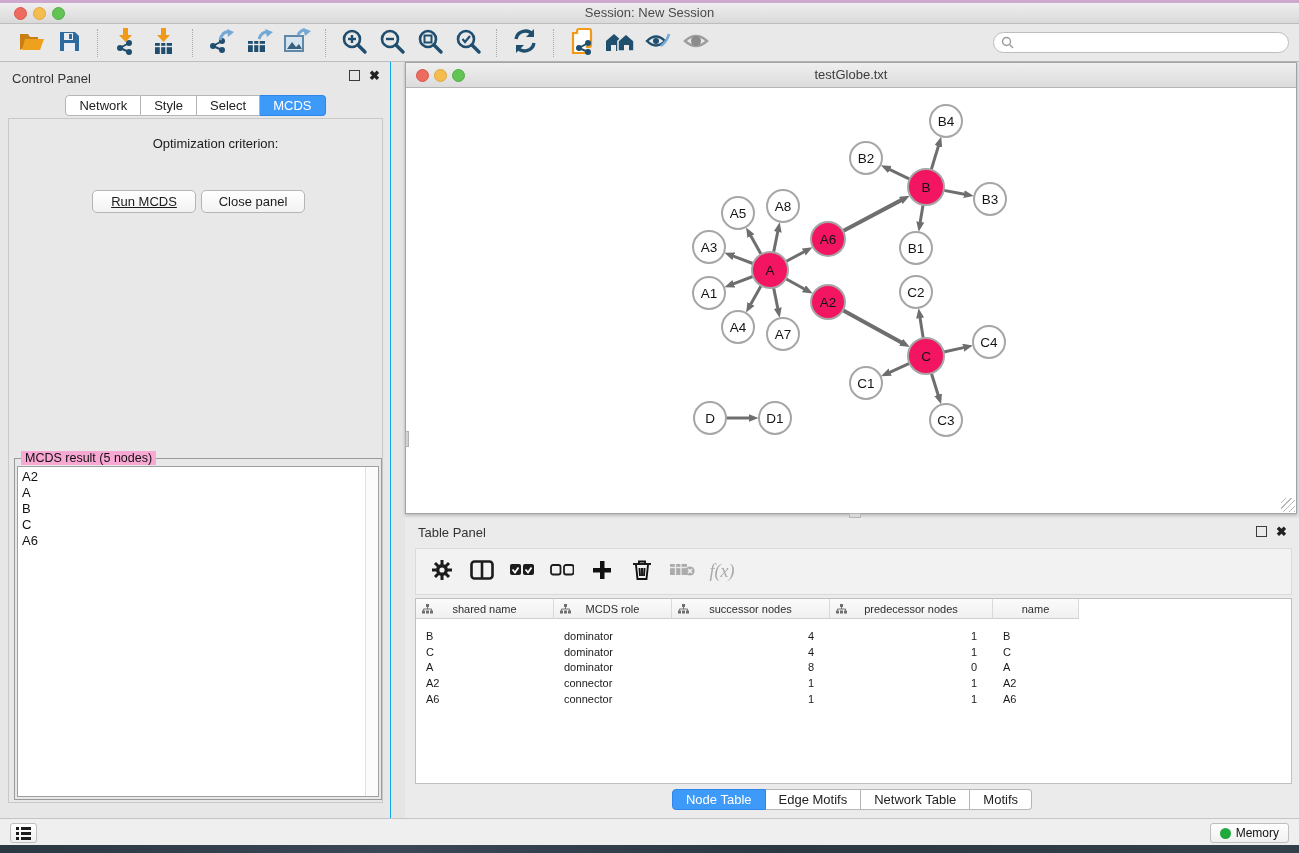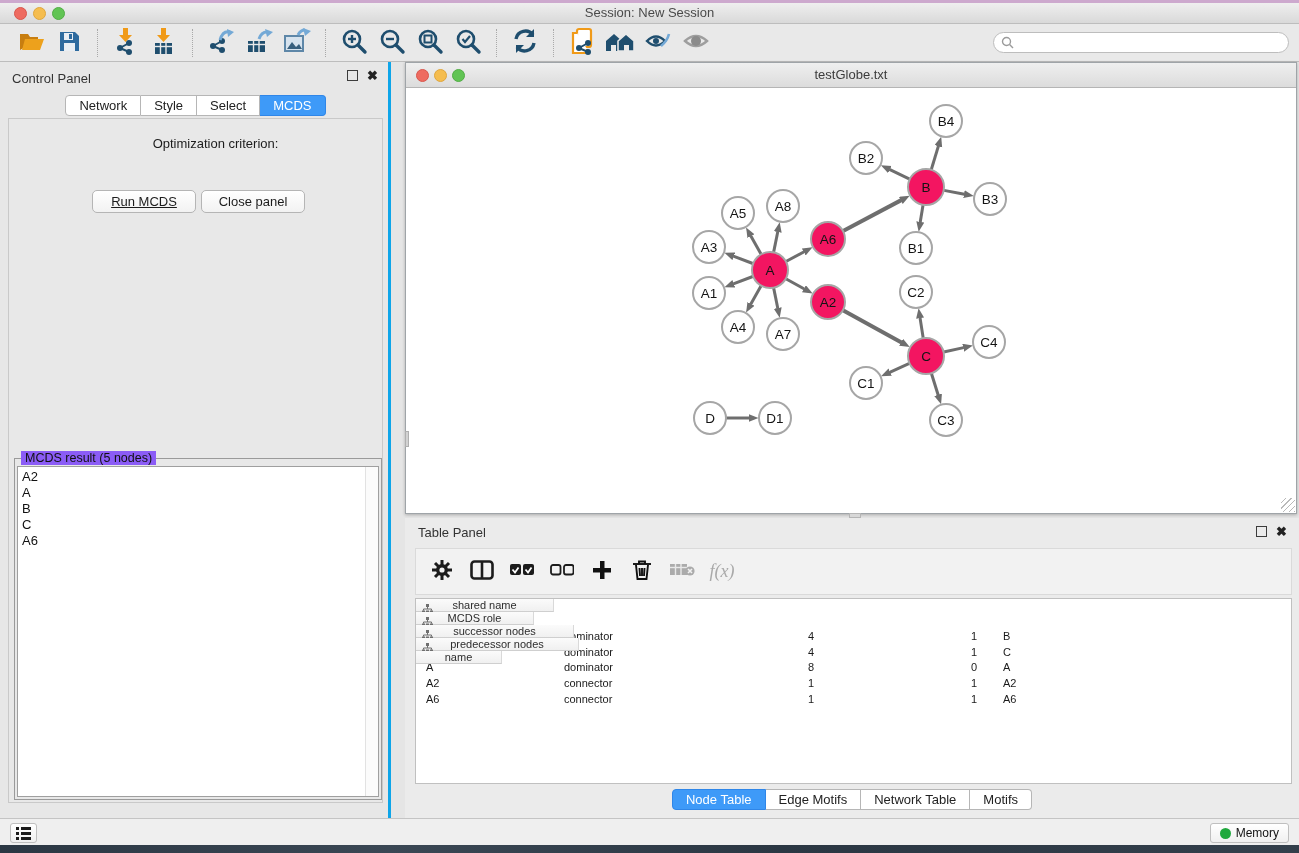--- a/index.html
+++ b/index.html
@@ -20,41 +20,41 @@
   
   #toolbar{left:0;top:24px;width:1299px;height:38px;background:#E9E9E9;border-bottom:1px solid #BDBDBD;display:flex;align-items:center;padding-left:6px;}
   #toolbar-groups{display:flex;align-items:center;height:100%;}
   .tb-group{display:flex;align-items:center;height:100%;padding:0 6px;}
   .tb-sep{width:1px;height:28px;border-left:1px dotted #A9A9A9;margin:0 3px;}
   .icon-btn{width:38px;height:32px;display:flex;align-items:center;justify-content:center;background:none;border:none;cursor:pointer;}
   #search-wrap{position:absolute;right:10px;top:32px;width:296px;height:21px;background:#fff;border:1px solid #BDBDBD;border-radius:11px;display:flex;align-items:center;padding-left:7px;}
   #search-input{border:none;outline:none;flex:1;font-size:12px;background:transparent;height:17px;}
 
   
-  #control-panel{left:0;top:62px;width:391px;height:756px;background:#E7E7E7;border-right:3px solid #0ea5e9;}
+  #control-panel{left:0;top:62px;width:391px;height:756px;background:#E7E7E7;border-right:1px solid #0ea5e9;}
   .panel-title{font-size:13px;color:#333;}
   #cp-header{left:12px;top:9px;}
   .win-btns{position:absolute;top:8px;display:flex;gap:9px;align-items:center;}
   #cp-btns{right:10px;}
   .float-ico{width:11px;height:11px;border:1.5px solid #3c3c3c;display:inline-block;}
   .close-ico{font-size:13px;font-weight:bold;color:#222;line-height:11px;}
   #cp-tabs{left:0;top:33px;width:391px;display:flex;justify-content:center;}
   #cp-body{left:8px;top:56px;width:375px;height:685px;background:#E8E8E8;border:1px solid #C9C9C9;}
   #opt-label{left:0;top:74px;width:391px;text-align:center;font-size:13px;color:#1c1c1c;padding-left:40px;}
   #criterion{left:43px;top:95px;width:313px;height:23px;background:#fff;border:1px solid #ABABAB;border-radius:4px;display:flex;align-items:center;cursor:default;}
   #criterion .val{flex:1;font-size:13px;color:#111;padding-left:8px;white-space:nowrap;overflow:hidden;}
   #criterion .stepper{width:20px;height:21px;background:linear-gradient(#6FB1F9,#2E7DE9);border-radius:0 3px 3px 0;display:flex;flex-direction:column;align-items:center;justify-content:center;gap:2px;}
   .chev{width:0;height:0;border-left:3.5px solid transparent;border-right:3.5px solid transparent;}
   .chev.up{border-bottom:4px solid #fff;}
   .chev.dn{border-top:4px solid #fff;}
   .push-btn{height:23px;background:linear-gradient(#FFFFFF,#F2F2F2);border:1px solid #B5B5B5;border-radius:5px;font-size:13px;color:#1c1c1c;font-family:"Liberation Sans",sans-serif;cursor:pointer;}
   #run-btn{position:absolute;left:92px;top:128px;width:104px;text-decoration:underline;}
   #closep-btn{position:absolute;left:201px;top:128px;width:104px;}
   #mcds-group{left:14px;top:396px;width:368px;height:342px;border:1px solid #9A9A9A;}
-  #mcds-legend{position:absolute;left:6px;top:-8px;background:#8b5cf6;padding:0 4px;font-size:12.5px;color:#111;}
+  #mcds-legend{position:absolute;left:6px;top:-8px;background:#f9a8d4;padding:0 4px;font-size:12.5px;color:#111;}
   #mcds-listwrap{position:absolute;left:2px;top:7px;width:362px;height:331px;background:#fff;border:1px solid #9f9f9f;display:flex;}
   #mcds-list{flex:1;padding:2px 0 0 4px;}
   #mcds-list .item{font-size:13px;color:#111;line-height:16px;}
   #mcds-scroll{width:13px;background:#FBFBFB;border-left:1px solid #E2E2E2;}
 
   
   #net-window{left:405px;top:62px;width:892px;height:452px;background:#fff;border:1px solid #9FA4A8;box-shadow:0 1px 3px rgba(0,0,0,.25);}
   #net-titlebar{position:absolute;left:0;top:0;width:100%;height:25px;background:linear-gradient(#EFEFEF,#DCDCDC);border-bottom:1px solid #B5B5B5;}
   #net-titlebar .t-red{left:10px;background:#EE6B60;border:1px solid #d9564c;top:6px;}
   #net-titlebar .t-yellow{left:28px;background:#F5BD4F;border:1px solid #dfa63d;top:6px;}
@@ -67,21 +67,21 @@
   #net-bottom-handle{position:absolute;left:443px;bottom:-5px;width:12px;height:5px;background:#D8D8D8;border:1px solid #B5B5B5;}
 
   
   #table-panel{left:405px;top:518px;width:894px;height:300px;background:#EBEBEB;}
   #tp-header{left:13px;top:7px;}
   #tp-btns{right:12px;}
   #tp-toolbar{position:absolute;left:10px;top:30px;width:877px;height:47px;background:#F2F2F2;border:1px solid #DADADA;display:flex;align-items:center;gap:4px;padding-left:8px;}
   #tp-toolbar .icon-btn{width:36px;}
   .fx{font-family:"Liberation Serif",serif;font-style:italic;font-size:18px;color:#A9A9A9;}
   #node-table{position:absolute;left:10px;top:80px;width:877px;height:186px;background:#fff;border:1px solid #C0C0C0;overflow:hidden;}
-  #tbl-head{display:flex;height:29px;flex-direction:column;}
+  #tbl-head{display:flex;height:29px;}
   .th{position:relative;height:20px;background:linear-gradient(#FBFBFB,#F0F0F0);border-right:1px solid #D9D9D9;border-bottom:1px solid #CFCFCF;display:flex;align-items:center;justify-content:center;font-size:11px;color:#2d2d2d;}
   .th .tree-ico{position:absolute;left:6px;top:5px;}
   .tr{display:flex;height:15.7px;align-items:center;cursor:default;}
   .td{font-size:11px;color:#1a1a1a;white-space:nowrap;overflow:hidden;}
   #tp-tabs{position:absolute;left:0;top:271px;width:100%;display:flex;justify-content:center;}
 
   
   .seg{display:flex;}
   .seg .tab{background:#fff;border:1px solid #B6B6B6;border-left:none;height:21px;display:flex;align-items:center;justify-content:center;padding:0 13px;font-size:13px;color:#222;cursor:pointer;}
   .seg .tab:first-child{border-left:1px solid #B6B6B6;border-radius:4px 0 0 4px;}

